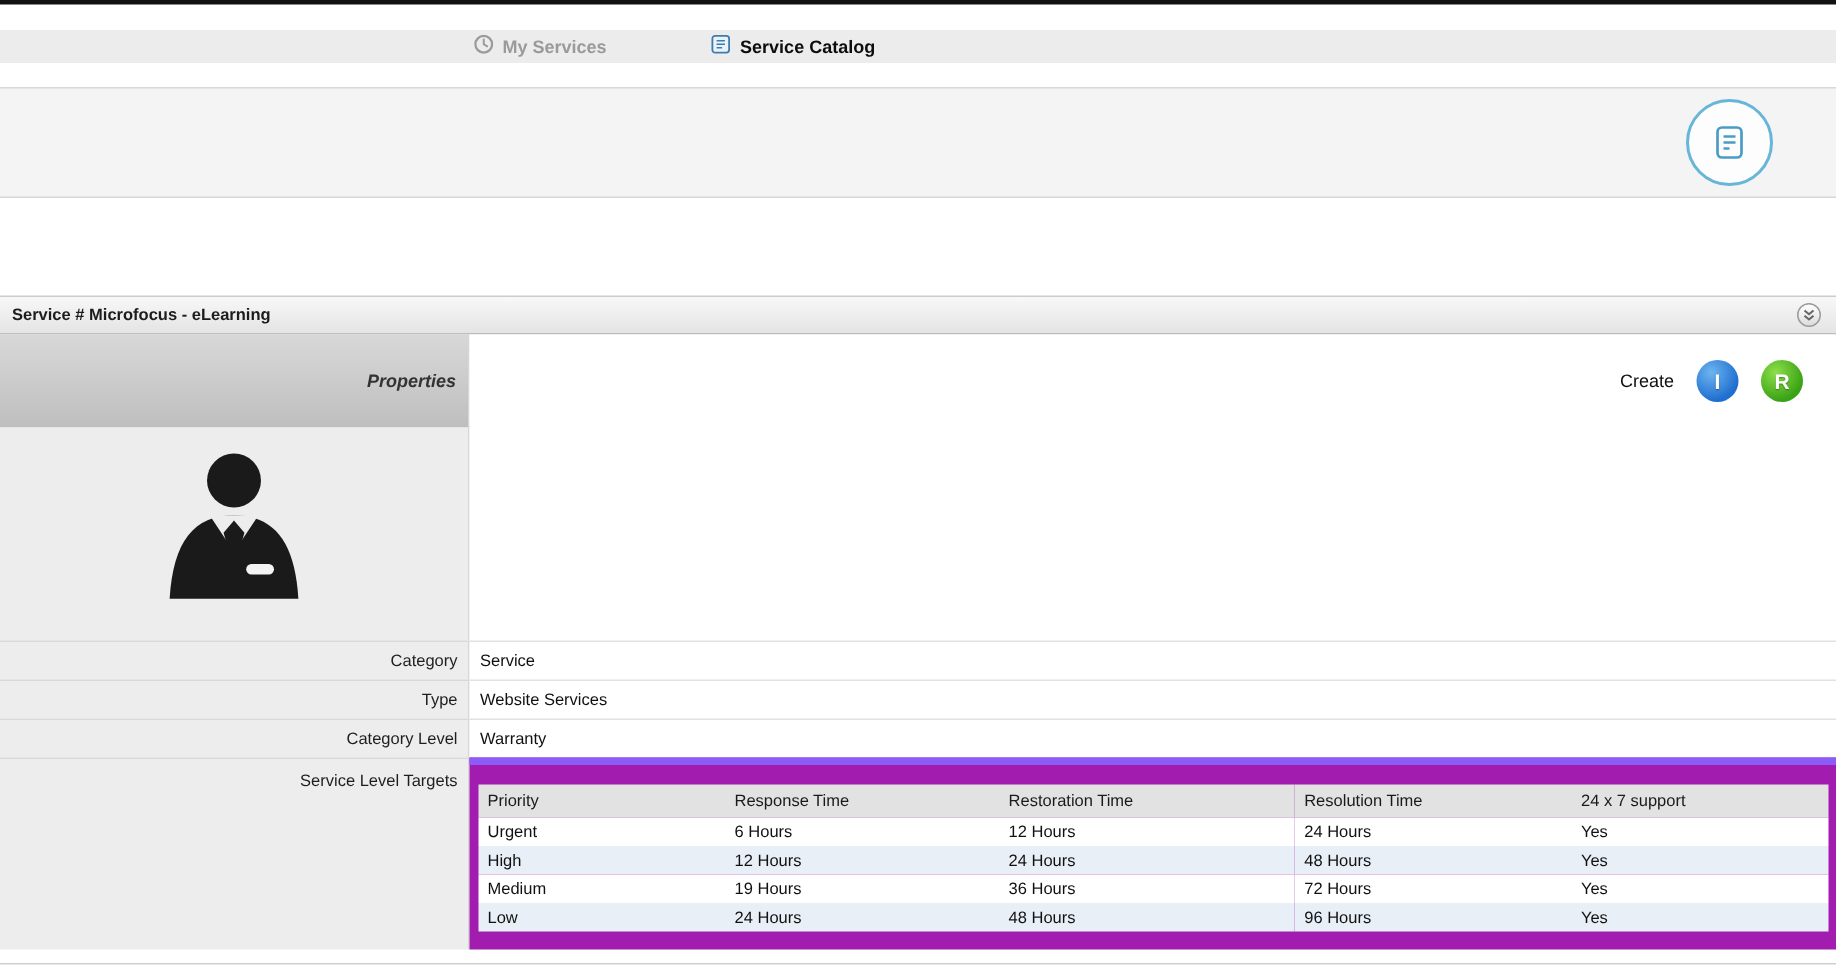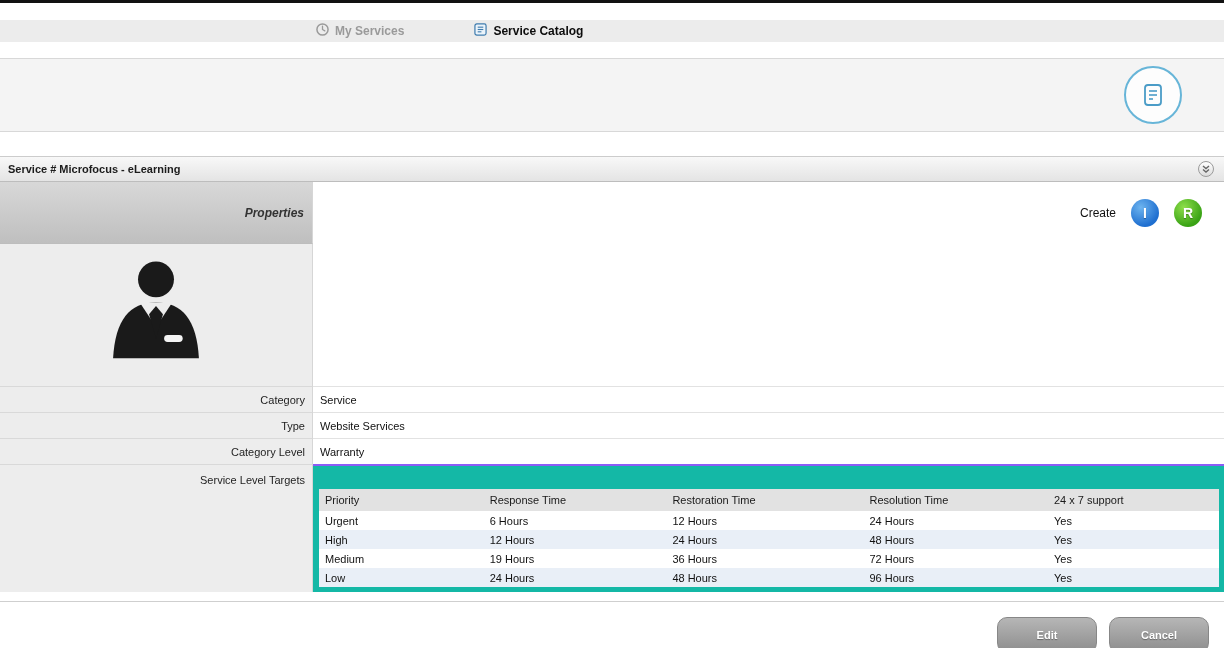--- a/index.html
+++ b/index.html
@@ -39,21 +39,21 @@
   }
   .spacer { height:24px; background:#fff; }
 
   
   .section-header {
     height:26px;
     background:linear-gradient(#f8f8f8,#e4e4e4);
     border-top:1px solid #cccccc; border-bottom:1px solid #bdbdbd;
     display:flex; align-items:center; justify-content:space-between;
     padding:0 10px 0 8px;
-    font-size:11px; font-weight:bold; color:#1c1c1c;
+    font-size:11px; font-weight:bold; color:#1c1c1c;margin-top:41px;
   }
   .collapse-btn {
     width:16px; height:16px; border-radius:50%;
     border:1px solid #9b9b9b; background:linear-gradient(#ffffff,#dcdcdc);
     display:flex; align-items:center; justify-content:center; cursor:pointer;
   }
 
   
   .row { display:grid; grid-template-columns:313px 1fr; }
   .left-cell { background:#ededed; border-right:1px solid #d6d6d6; }
@@ -92,22 +92,22 @@
     display:flex; align-items:center; padding-left:7px;
     border-top:1px solid #e2e2e2; background:#fff; color:#101010;
   }
 
   .targets-row { height:128px; font-size:11px; }
   .targets-row .left-cell {
     text-align:right; padding:9px 7px 0 0; color:#1e1e1e;
     border-top:1px solid #d9d9d9;
   }
   .targets-row .right-cell {
-    border-top:2px solid #8b5cf6; background:#14b8a6;
-    padding:23px 5px 0 6px;
+    border-top:5px solid #8b5cf6; background:#a21caf;
+    padding:13px 5px 0 6px;
   }
 
   
   table.sla { width:100%; border-collapse:collapse; font-size:11px; table-layout:fixed; }
   table.sla th {
     background:#e2e2e2; text-align:left; font-weight:normal;
     padding:5px 6px; color:#1a1a1a; height:22px;
   }
   table.sla td { padding:3px 6px; height:19px; color:#111; }
   table.sla tbody tr:nth-child(odd)  { background:#ffffff; }

